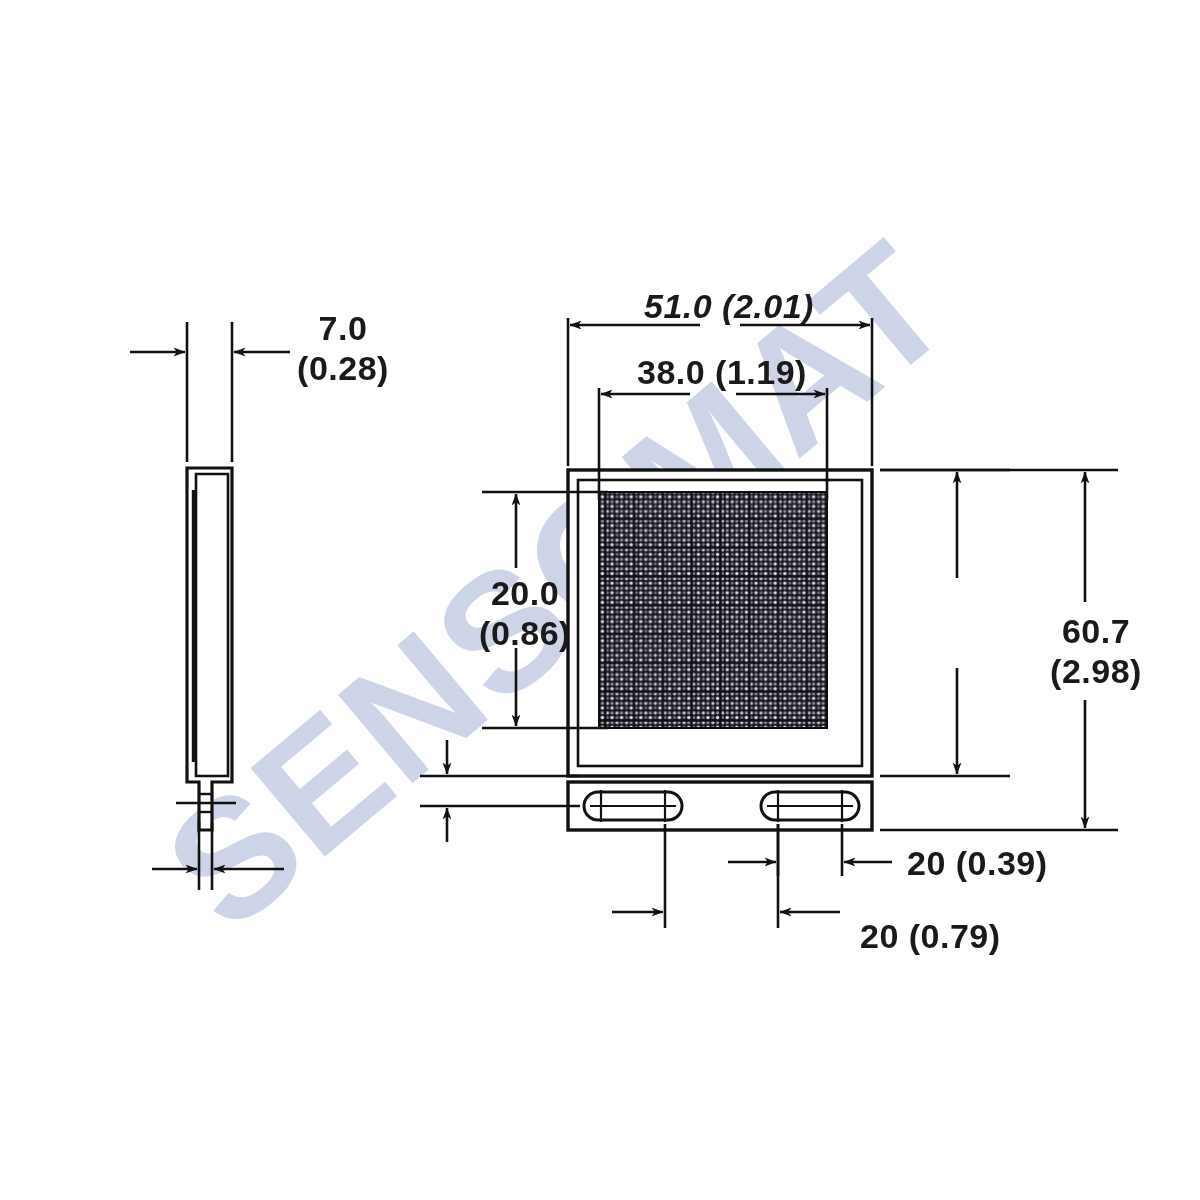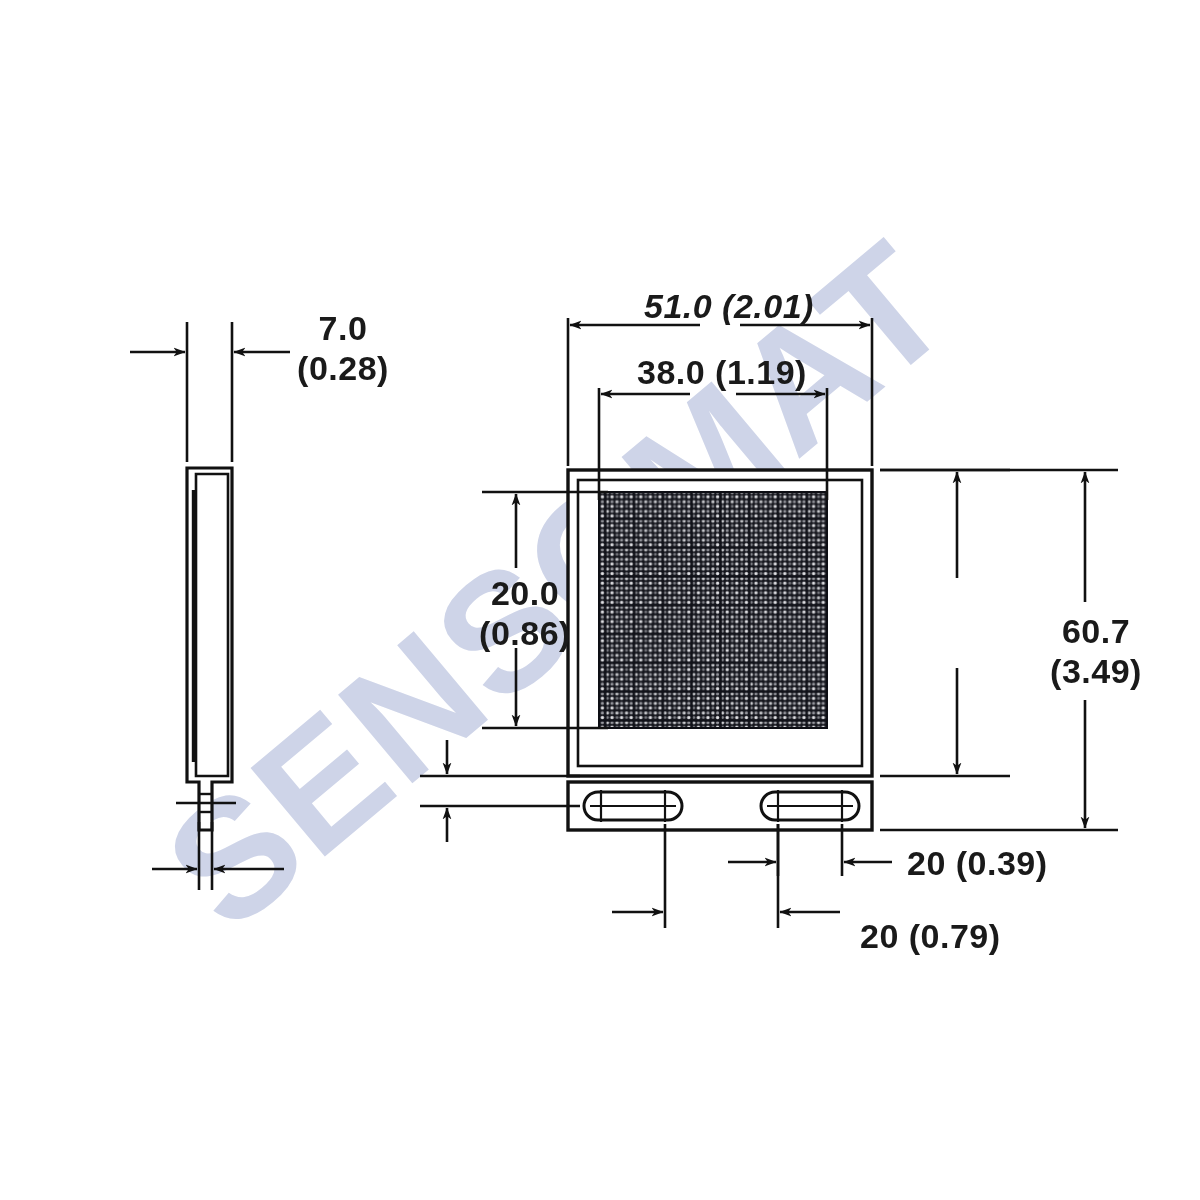--- a/index.html
+++ b/index.html
@@ -248,20 +248,20 @@
   <div class="dim-text" style="left:637px; top:352px;">38.0 (1.19)</div>
 
   <div class="dim-text two-line" style="left:469px; top:573px; width:112px;">
     <span>20.0</span>
     <span class="dim-line-2">(0.86)</span>
   </div>
 
 
   <div class="dim-text two-line" style="left:1040px; top:611px; width:112px;">
     <span>60.7</span>
-    <span class="dim-line-2">(3.49)</span>
+    <span class="dim-line-2">(2.98)</span>
   </div>
 
   <div class="dim-text" style="left:907px; top:843px;">20 (0.39)</div>
 
   <div class="dim-text" style="left:860px; top:916px;">20 (0.79)</div>
 
 </div>
 
 </body></html>

